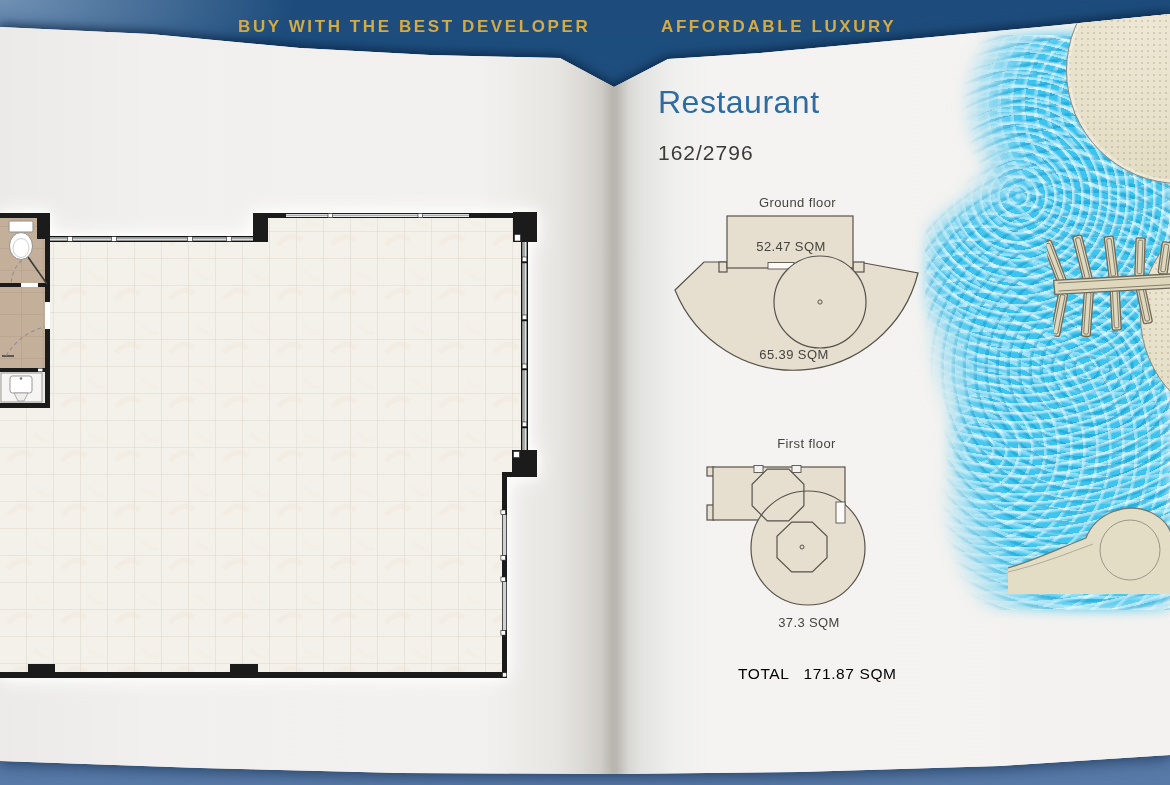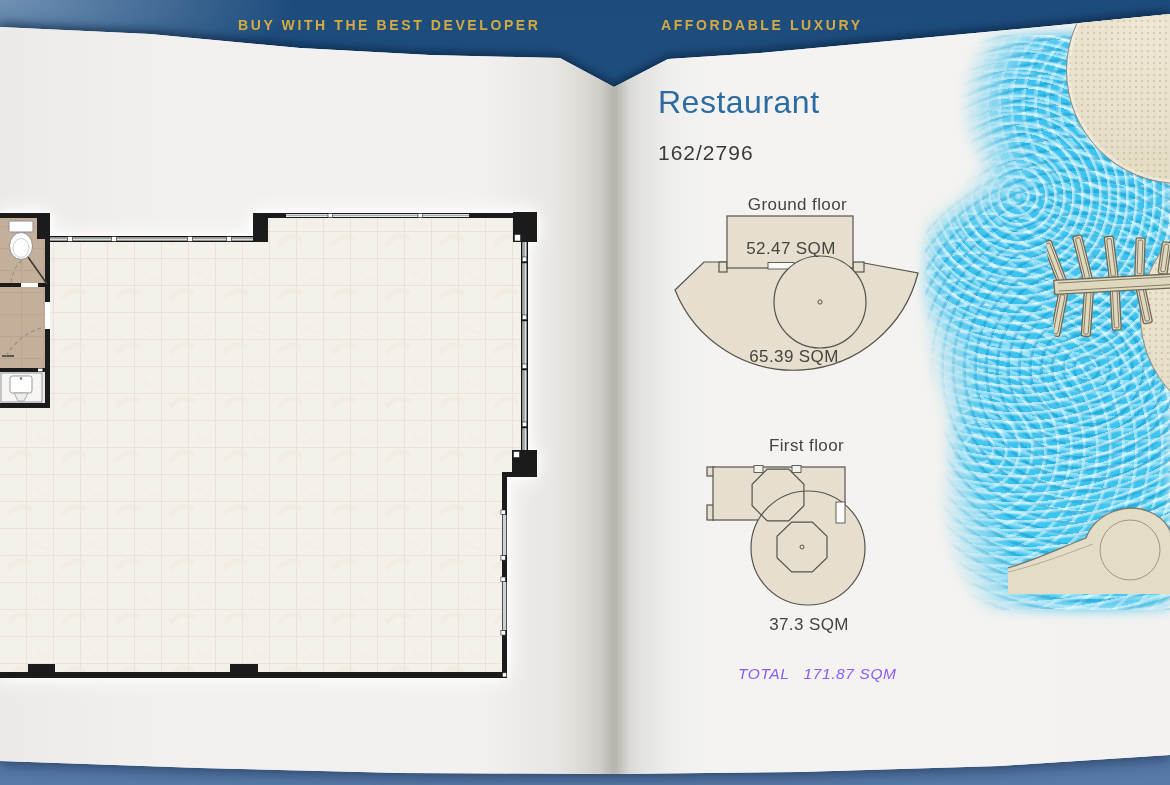--- a/index.html
+++ b/index.html
@@ -5,21 +5,21 @@
   html,body{margin:0;padding:0;background:#10395f;}
   #stage{
     position:relative;width:1170px;height:785px;overflow:hidden;
     font-family:"Liberation Sans",sans-serif;
     background:
       radial-gradient(420px 140px at 0% 0%, rgba(158,182,210,.65), rgba(158,182,210,0) 70%),
       linear-gradient(180deg,#1d4c7c 0%,#1e4e7e 10%,#27568660 30%,#3a6595 55%,#4d71a0 80%,#587aa8 100%),
       #1e4e7e;
   }
   .slogan{
-    position:absolute;top:17px;font-size:14px;font-weight:bold;
+    position:absolute;top:17px;font-size:17px;font-weight:bold;
     letter-spacing:2.6px;color:#d4ab43;white-space:nowrap;
   }
   #slogan-left{left:238px;}
   #slogan-right{left:633px;margin-left:28px;}
   #book{
     position:absolute;inset:0;
     filter:drop-shadow(0 -3px 4px rgba(6,28,55,.55)) drop-shadow(0 5px 7px rgba(8,30,58,.4));
   }
   #book-inner{
     position:absolute;inset:0;background:#f1f0ee;
@@ -38,27 +38,27 @@
       rgba(66,60,50,.24) 51%,rgba(110,104,92,.10) 62%,rgba(0,0,0,0) 100%);
     z-index:6;pointer-events:none;
   }
   #floorplan{
     position:absolute;left:0;top:205px;width:545px;height:480px;z-index:3;
     filter:drop-shadow(0 0 4px #ffffff) drop-shadow(0 0 11px rgba(255,255,255,.95));
   }
   .rp-text{position:absolute;z-index:5;color:#46443f;}
   #restaurant-title{left:658px;top:84px;font-size:32px;color:#2d6ba3;letter-spacing:.5px;}
   #unit-number{left:658px;top:141px;font-size:21px;color:#3b3a37;letter-spacing:1px;}
-  .small-label{font-size:17px;letter-spacing:.4px;text-align:center;}
+  .small-label{font-size:13px;letter-spacing:.4px;text-align:center;}
   #ground-floor-label{left:720px;top:195px;width:155px;}
   #gf-area-upper{left:723px;top:239px;width:136px;text-align:center;}
   #gf-area-lower{left:726px;top:347px;width:136px;}
   #first-floor-label{left:729px;top:436px;width:155px;}
   #ff-area{left:741px;top:615px;width:136px;}
-  #total-row{left:738px;top:665px;font-size:15.5px;color:#8b5cf6;letter-spacing:.6px;font-style:italic;}
+  #total-row{left:738px;top:665px;font-size:15.5px;color:#000000;letter-spacing:.6px;}
   #total-row .gap{display:inline-block;width:14px;}
   .diagram{position:absolute;z-index:4;}
   #ground-floor-diagram{left:668px;top:210px;}
   #first-floor-diagram{left:690px;top:455px;}
   
   #pool{position:absolute;left:925px;top:35px;width:245px;height:575px;z-index:2;}
   #pool-water-base{
     position:absolute;inset:0;filter:blur(6px);
     background:
       radial-gradient(150px 130px at 185px 70px,  #3cc3ee 62%, rgba(60,195,238,0) 100%),

